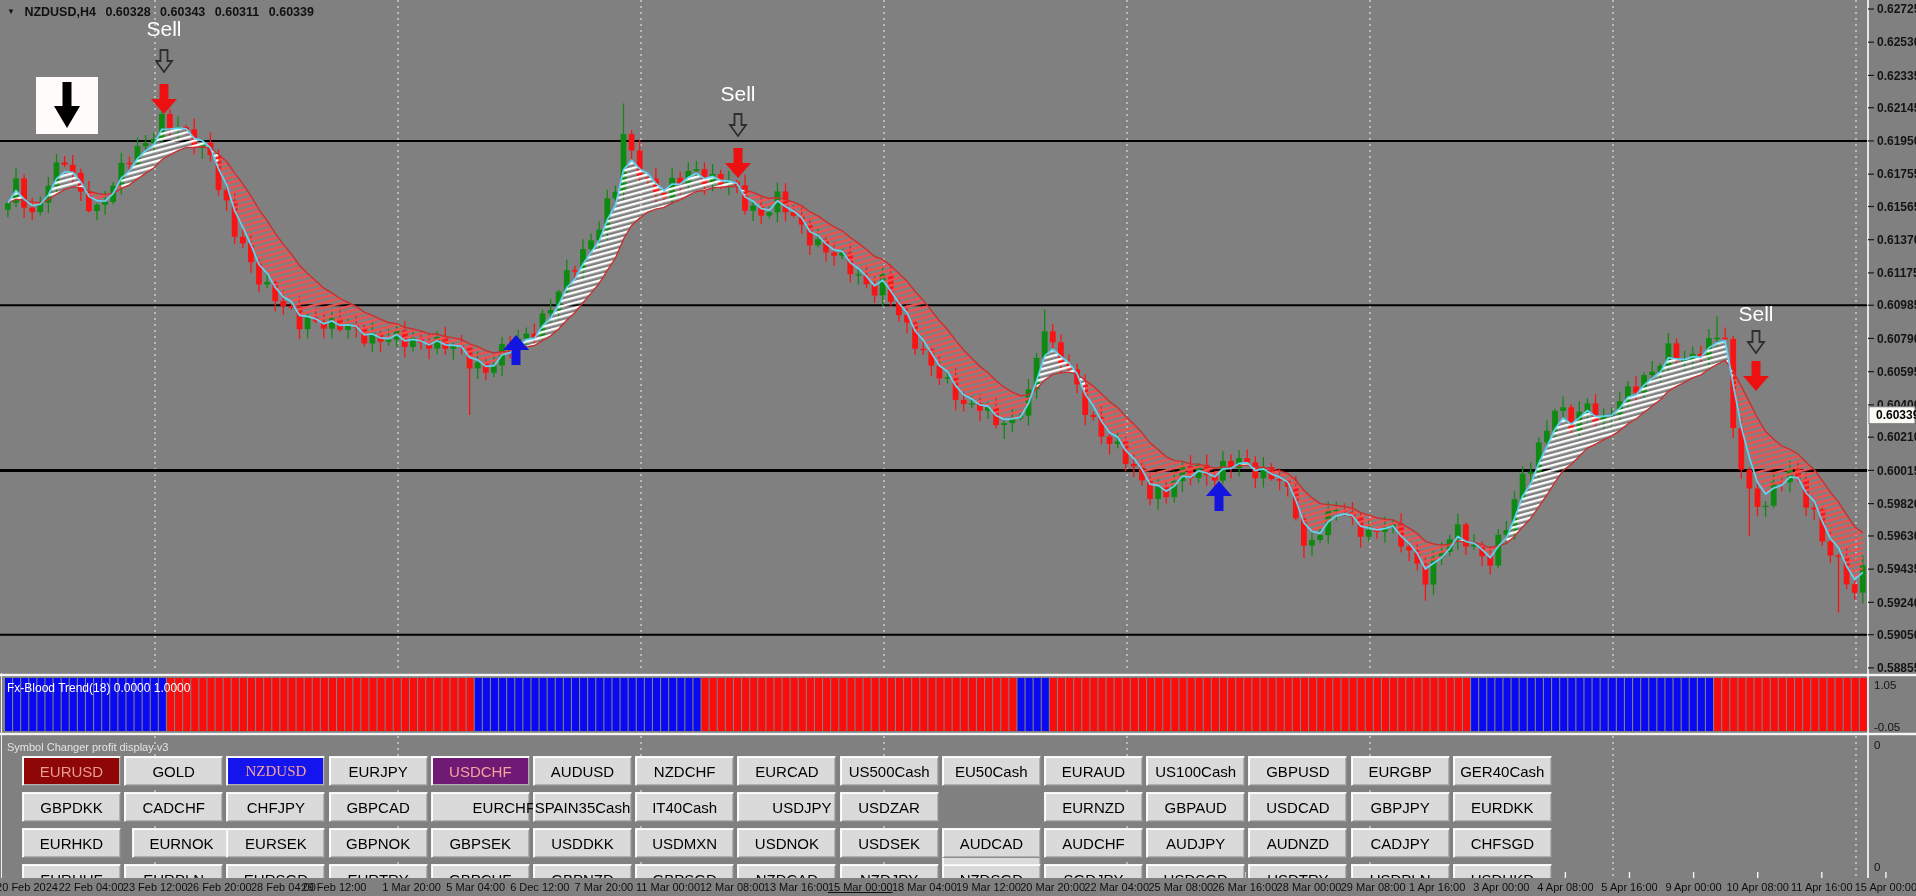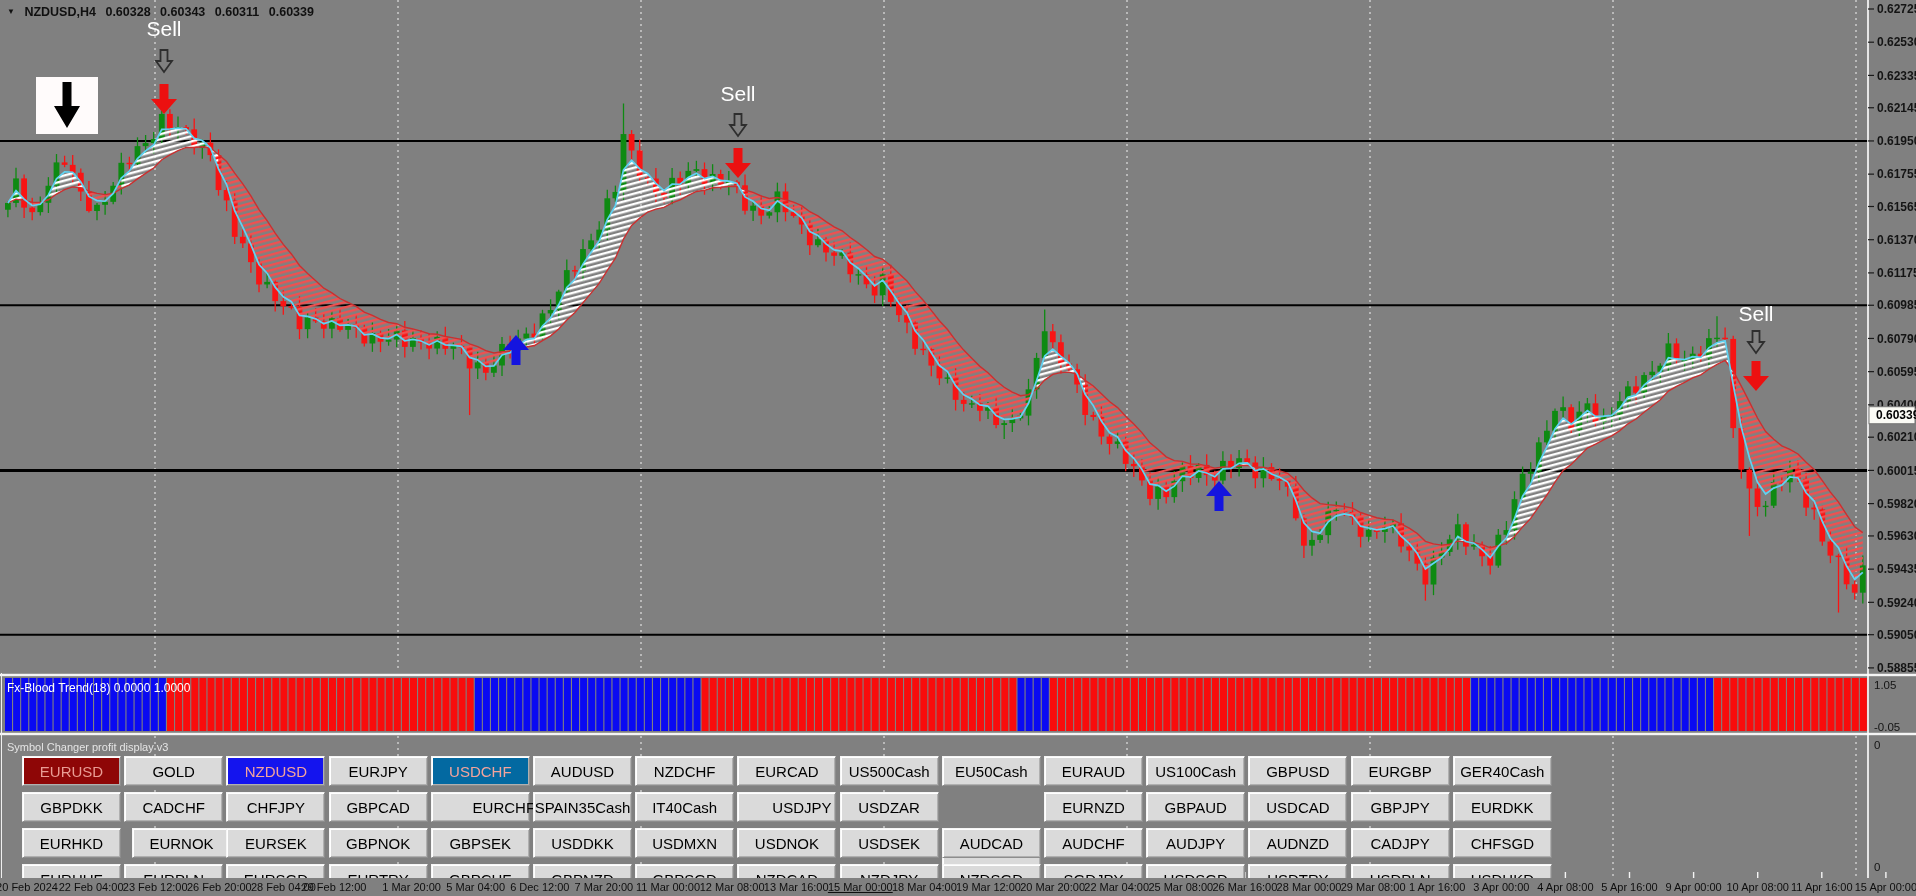--- a/index.html
+++ b/index.html
@@ -12,21 +12,21 @@
   .title span{margin-right:6px;}
   .hist-label{position:absolute;left:7px;top:681px;font-size:12px;color:#ffffff;z-index:4;white-space:nowrap;}
   .sc-label{position:absolute;left:7px;top:741px;font-size:11px;color:#e4e4e4;z-index:4;white-space:nowrap;}
   .btn{position:absolute;display:flex;align-items:center;justify-content:center;
        font-size:15px;color:#000;background:#dadada;z-index:3;box-sizing:border-box;
        border-top:1px solid #f6f6f6;border-left:1px solid #f6f6f6;
        border-right:1px solid #8d8d8d;border-bottom:1px solid #8d8d8d;
        box-shadow:inset 1px 1px 0 #ffffff, inset -1px -1px 0 #b0b0b0;cursor:pointer;white-space:nowrap;}
   .btn.red{background:#8e0606;color:#e99c94;}
   .btn.blue{background:#1414ee;color:#f4a49c;}
-  .btn.green{background:#0369a1;color:#f4a49c;}
+  .btn.green{background:#701a75;color:#f4a49c;}
   .timebar{position:absolute;left:0;top:878px;width:1916px;height:18px;background:#808080;z-index:5;}
   .timebar span{position:absolute;top:3px;transform:translateX(-50%);font-size:11px;color:#0e0e0e;white-space:nowrap;}
 </style>
 </head>
 <body>
 
 <div class="screen">
   <svg id="cv" width="1916" height="896">
       <defs>
         <pattern id="hw" width="5" height="8" patternUnits="userSpaceOnUse" patternTransform="rotate(75)">
@@ -908,21 +908,21 @@
     <span>0.60311</span>
     <span>0.60339</span>
   </div>
 
   <div class="hist-label">Fx-Blood Trend(18) 0.0000 1.0000</div>
   <div class="sc-label">Symbol Changer profit display v3</div>
 
   <div id="grid">
       <div class="btn red" style="left: 22px; top: 756px; width: 99px; height: 30px;">EURUSD</div>
       <div class="btn" style="left: 124.2px; top: 756px; width: 99px; height: 30px;">GOLD</div>
-      <div class="btn blue" style="left: 226.4px; top: 756px; width: 99px; height: 30px;">NZDUSD</div>
+      <div class="btn blue" style="left: 226.4px; top: 756px; width: 99px; height: 30px; font-family: Liberation Serif, serif;">NZDUSD</div>
       <div class="btn" style="left: 328.6px; top: 756px; width: 99px; height: 30px;">EURJPY</div>
       <div class="btn green" style="left: 430.8px; top: 756px; width: 99px; height: 30px;">USDCHF</div>
       <div class="btn" style="left: 533px; top: 756px; width: 99px; height: 30px;">AUDUSD</div>
       <div class="btn" style="left: 635.2px; top: 756px; width: 99px; height: 30px;">NZDCHF</div>
       <div class="btn" style="left: 737.4px; top: 756px; width: 99px; height: 30px;">EURCAD</div>
       <div class="btn" style="left: 839.6px; top: 756px; width: 99px; height: 30px;">US500Cash</div>
       <div class="btn" style="left: 941.8px; top: 756px; width: 99px; height: 30px;">EU50Cash</div>
       <div class="btn" style="left: 1044px; top: 756px; width: 99px; height: 30px;">EURAUD</div>
       <div class="btn" style="left: 1146.2px; top: 756px; width: 99px; height: 30px;">US100Cash</div>
       <div class="btn" style="left: 1248.4px; top: 756px; width: 99px; height: 30px;">GBPUSD</div>

